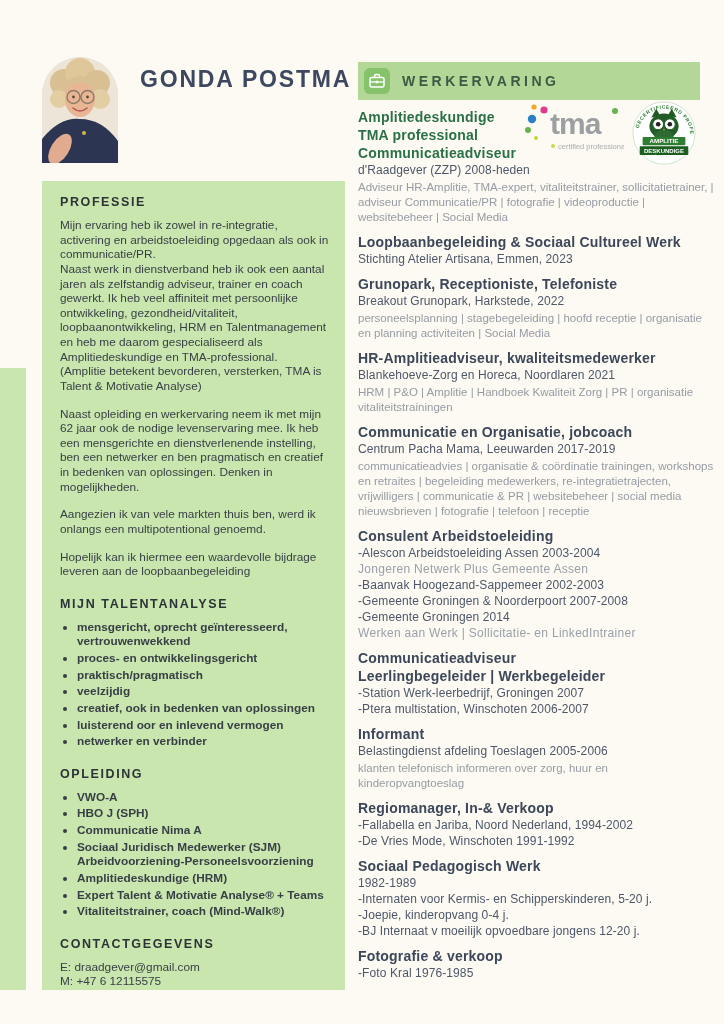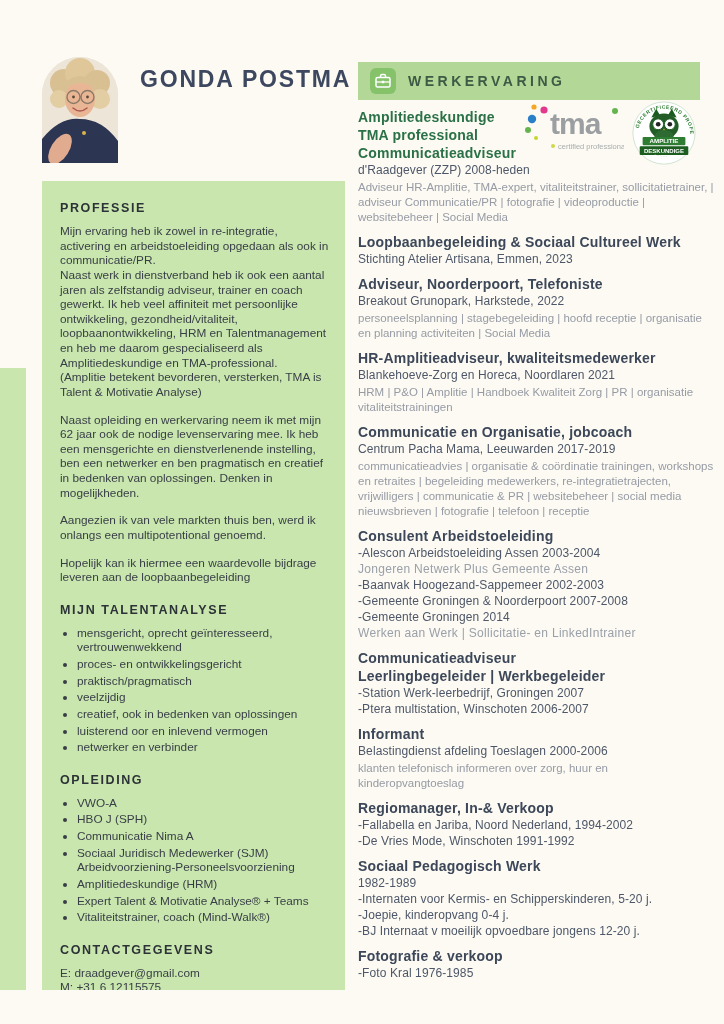--- a/index.html
+++ b/index.html
@@ -18,32 +18,32 @@
   .stripe{position:absolute;left:0;top:368px;width:26px;height:622px;background:var(--panel-green);}
 
   
   .photo{position:absolute;left:42px;top:57px;width:76px;height:106px;border-radius:38px 38px 0 0;overflow:hidden;background:#ece5d8;}
   .photo svg{display:block;}
 
   
   .name{position:absolute;left:140px;top:66px;font-size:23px;font-weight:bold;letter-spacing:1.8px;color:var(--name-dark);}
 
   
-  .panel{position:absolute;left:42px;top:181px;width:303px;height:809px;background:var(--panel-green);padding:20px 16px 10px 18px;overflow:hidden;}
+  .panel{position:absolute;left:42px;top:181px;width:303px;height:809px;background:var(--panel-green);padding:14px 16px 10px 18px;overflow:hidden;}
   .sb-section{margin-top:18px;}
   .sb-section:first-child{margin-top:0;}
   .sb-title{font-size:12.5px;font-weight:bold;letter-spacing:1.6px;color:var(--sidebar-heading);margin-bottom:9px;}
   .sb-p{font-size:11.8px;line-height:1.24;color:var(--sidebar-text);white-space:pre-line;}
   .sb-p + .sb-p{margin-top:13px;}
   .sb-list{list-style:disc;padding-left:17px;}
-  .sb-list li{font-size:11.8px;line-height:1.24;color:var(--sidebar-text);margin-bottom:2px;}
+  .sb-list li{font-size:11.8px;line-height:1.24;color:var(--sidebar-text);margin-bottom:2px;font-weight:bold;}
 
   
   .main{position:absolute;left:358px;top:62px;width:358px;}
-  .main-bar{width:342px;height:38px;background:var(--bar-green);display:flex;align-items:center;gap:12px;padding-left:12px;}
+  .main-bar{width:342px;height:38px;background:var(--bar-green);display:flex;align-items:center;gap:12px;padding-left:6px;}
   .icon-chip{width:26px;height:26px;border-radius:6px;background:var(--chip-green);display:flex;align-items:center;justify-content:center;}
   .bar-label{font-size:14px;font-weight:bold;letter-spacing:3.5px;color:var(--dark-green-text);}
 
   .jobs{margin-top:8px;}
   .job{margin-bottom:8px;}
   .l-h{font-size:14px;font-weight:bold;color:var(--heading-dark);line-height:18px;letter-spacing:0.2px;}
   .l-hg{font-size:14px;font-weight:bold;color:var(--title-green);line-height:18px;letter-spacing:0.2px;}
   .l-s{font-size:12px;color:var(--slate);line-height:16px;letter-spacing:0.1px;}
   .l-sg{font-size:12px;color:var(--muted-gray);line-height:16px;letter-spacing:0.3px;}
   .l-d{font-size:11.5px;color:var(--detail-gray);line-height:15px;margin-top:2px;}
@@ -114,21 +114,21 @@
             <li>Communicatie Nima A</li>
             <li>Sociaal Juridisch Medewerker (SJM) Arbeidvoorziening-Personeelsvoorziening</li>
             <li>Amplitiedeskundige (HRM)</li>
             <li>Expert Talent &amp; Motivatie Analyse® + Teams</li>
             <li>Vitaliteitstrainer, coach (Mind-Walk®)</li>
           </ul>
         </div>
         <div class="sb-section">
           <div class="sb-title">CONTACTGEGEVENS</div>
           <div class="sb-p">E: draadgever@gmail.com
-M: +31 6 12115575</div>
+M: +47 6 12115575</div>
         </div>
       </div>
   </div>
 
   <div class="main">
     <div class="main-bar">
       <span class="icon-chip">
         <svg width="18" height="18" viewBox="0 0 18 18">
           <rect x="2" y="5.5" width="14" height="9.5" rx="1.5" fill="none" stroke="#ffffff" stroke-width="1.5"></rect>
           <path d="M6.5,5.5 V4 a1.5,1.5 0 0 1 1.5,-1.5 h2 a1.5,1.5 0 0 1 1.5,1.5 V5.5" fill="none" stroke="#ffffff" stroke-width="1.5"></path>
@@ -145,21 +145,21 @@
           <div class="l-hg">TMA professional</div>
           <div class="l-hg">Communicatieadviseur</div>
           <div class="l-s">d'Raadgever (ZZP) 2008-heden</div>
           <div class="l-d">Adviseur HR-Amplitie, TMA-expert, vitaliteitstrainer, sollicitatietrainer, | adviseur Communicatie/PR | fotografie  | videoproductie | websitebeheer | Social Media</div>
         </div>
         <div class="job">
           <div class="l-h">Loopbaanbegeleiding &amp; Sociaal Cultureel Werk</div>
           <div class="l-s">Stichting Atelier Artisana, Emmen, 2023</div>
         </div>
         <div class="job">
-          <div class="l-h">Adviseur, Noorderpoort, Telefoniste</div>
+          <div class="l-h">Grunopark, Receptioniste, Telefoniste</div>
           <div class="l-s">Breakout Grunopark, Harkstede, 2022</div>
           <div class="l-d">personeelsplanning | stagebegeleiding | hoofd receptie | organisatie en planning activiteiten | Social Media</div>
         </div>
         <div class="job">
           <div class="l-h">HR-Amplitieadviseur, kwaliteitsmedewerker</div>
           <div class="l-s">Blankehoeve-Zorg en Horeca, Noordlaren 2021</div>
           <div class="l-d">HRM | P&amp;O | Amplitie | Handboek Kwaliteit Zorg | PR | organisatie vitaliteitstrainingen</div>
         </div>
         <div class="job">
           <div class="l-h">Communicatie en Organisatie, jobcoach</div>
@@ -176,21 +176,21 @@
           <div class="l-sg">Werken aan Werk | Sollicitatie- en LinkedIntrainer</div>
         </div>
         <div class="job">
           <div class="l-h">Communicatieadviseur</div>
           <div class="l-h">Leerlingbegeleider | Werkbegeleider</div>
           <div class="l-s">-Station Werk-leerbedrijf, Groningen 2007</div>
           <div class="l-s">-Ptera multistation, Winschoten  2006-2007</div>
         </div>
         <div class="job">
           <div class="l-h">Informant</div>
-          <div class="l-s">Belastingdienst afdeling Toeslagen 2000-2006</div>
+          <div class="l-s">Belastingdienst afdeling Toeslagen 2005-2006</div>
           <div class="l-d">klanten telefonisch informeren over zorg, huur en kinderopvangtoeslag</div>
         </div>
         <div class="job">
           <div class="l-h">Regiomanager, In-&amp; Verkoop</div>
           <div class="l-s">-Fallabella en Jariba, Noord Nederland, 1994-2002</div>
           <div class="l-s">-De Vries Mode, Winschoten  1991-1992</div>
         </div>
         <div class="job">
           <div class="l-h">Sociaal Pedagogisch Werk</div>
           <div class="l-s">1982-1989</div>

